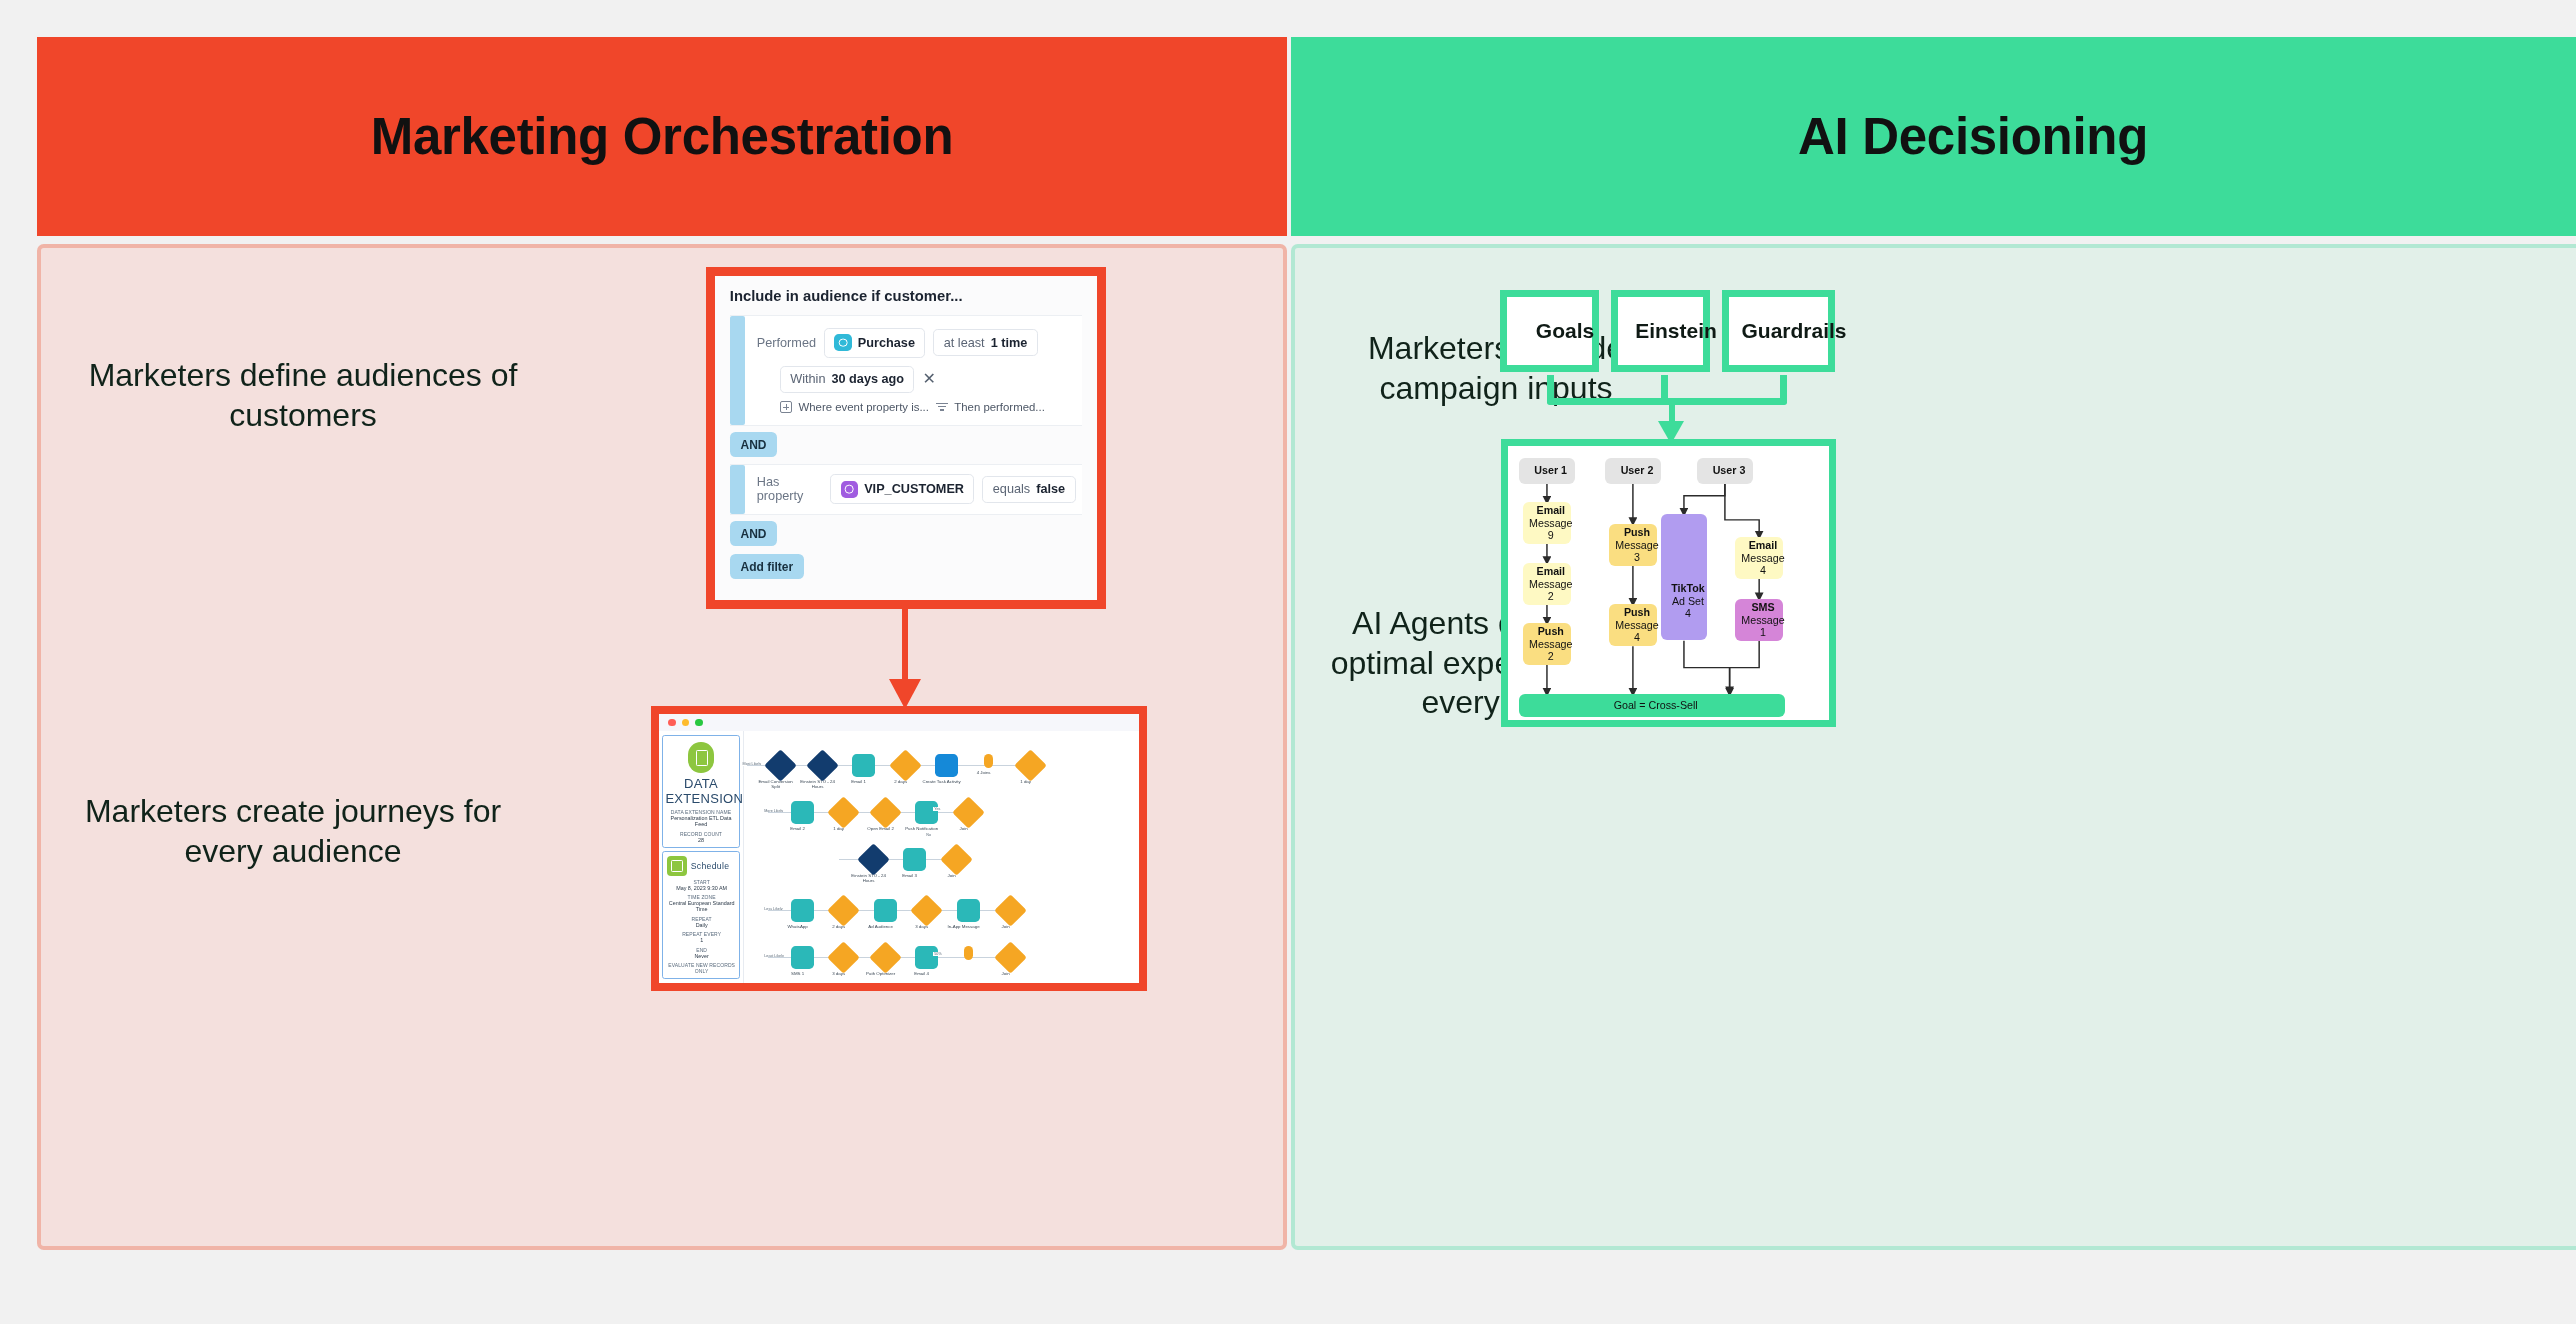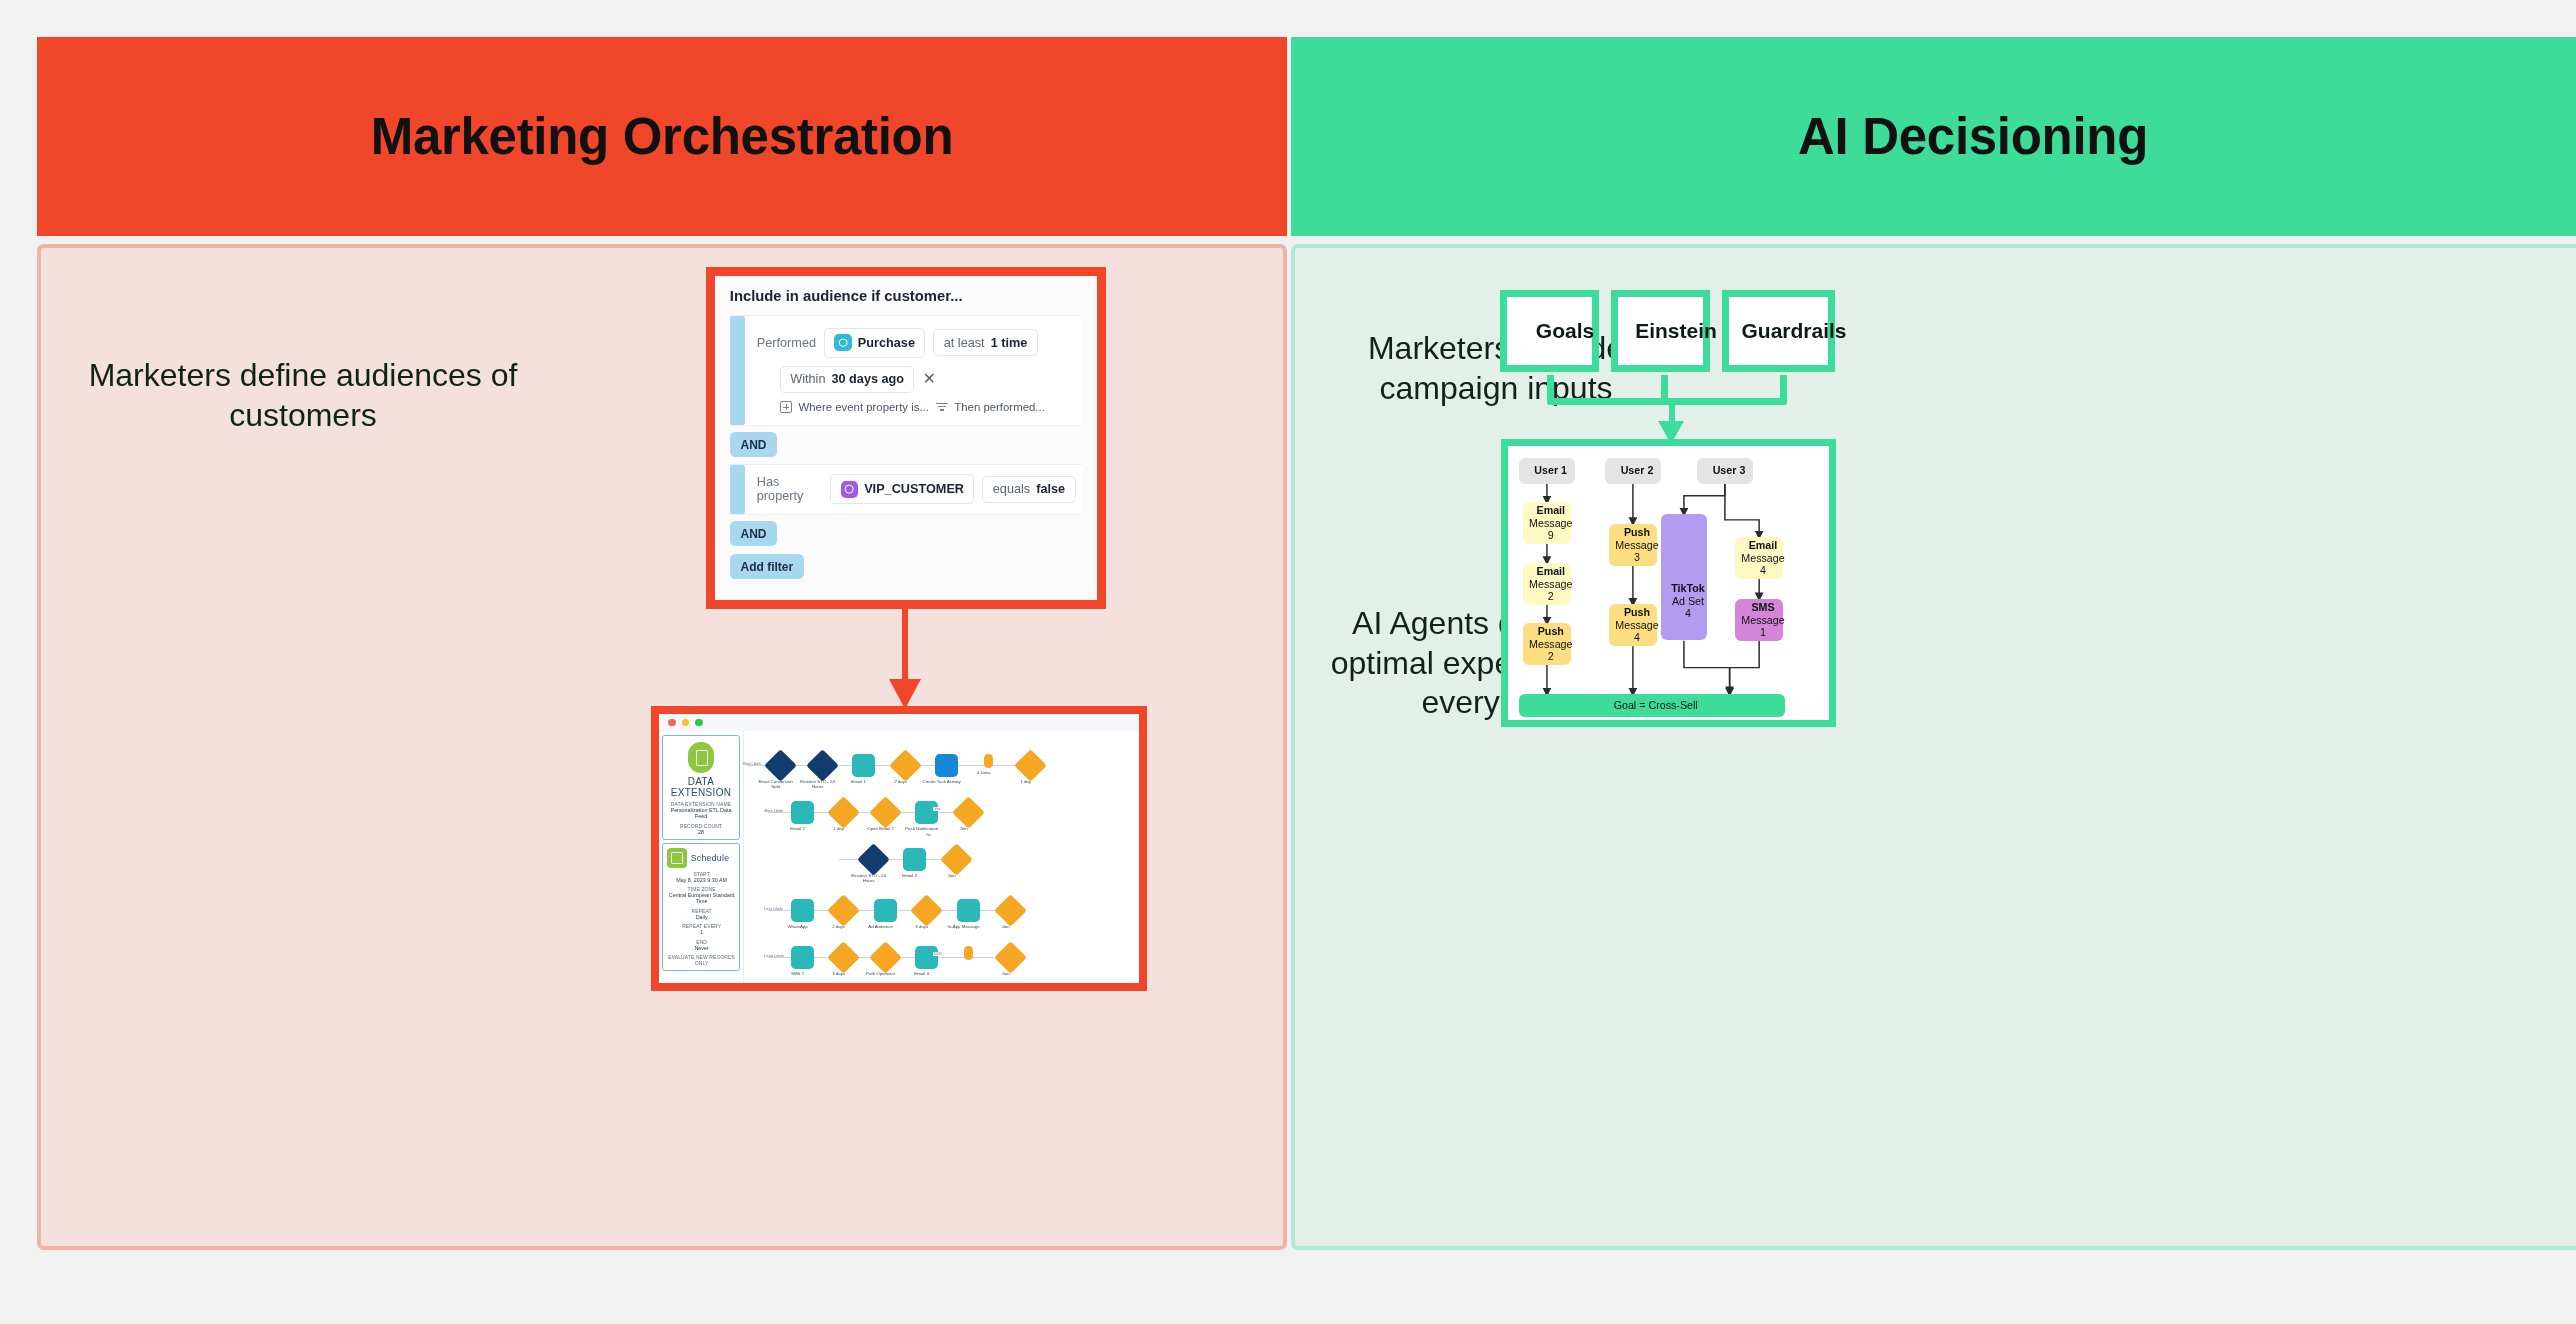--- a/index.html
+++ b/index.html
@@ -100,21 +100,21 @@
   .jny-bar { height:17.4px; background:#f6f7fb; display:flex; align-items:center; gap:6px; padding-left:9.4px;}
   .dot{width:7.4px;height:7.4px;border-radius:50%;}
   .dot.r{background:#ff5f57}.dot.y{background:#febc2e}.dot.g{background:#28c840}
   .jny-body{display:flex;height:calc(100% - 17.4px);background:#fff;}
   .jny-side{width:85px;border-right:0.7px solid #e7ebf1;padding:4px 2.7px;}
   .jny-card{border:1.3px solid #7fb2e8;border-radius:2.7px;padding:4px 2.7px;text-align:center;margin-bottom:2.7px;}
   .jny-ico{width:25.5px;height:31px;border-radius:12.7px;background:#8dc63f;margin:1.3px auto 3.4px;position:relative;}
   .jny-ico::after{content:"";position:absolute;left:7.4px;top:8.7px;width:10.7px;height:13.4px;border:1.3px solid #fff;border-radius:1.3px;}
   .jny-ico.cal{background:#8dc63f;height:20px;width:20px;border-radius:4px;display:inline-block;vertical-align:middle;margin:0 4px 0 0}
   .jny-ico.cal::after{left:4px;top:4px;width:10.7px;height:10.7px;}
-  .jny-h{font-size:10px;color:#2a4a6b;letter-spacing:0.3px;margin-bottom:2.7px;}
+  .jny-h{font-size:13px;color:#2a4a6b;letter-spacing:0.3px;margin-bottom:2.7px;}
   .jny-k{font-size:5px;color:#5a6b7d;letter-spacing:0.1px;margin-top:3.4px;}
   .jny-v{font-size:5.4px;color:#2c3a49;}
   .jny-canvas{flex:1;position:relative;background:#fff;}
   .nd{position:absolute;text-align:center;}
   .nd .sh{width:23px;height:23px;margin:0 auto;}
   .sq{border-radius:4.7px;}
   .dia{transform:rotate(45deg);border-radius:2.7px;}
   .c-teal{background:#2bb8b8}.c-orange{background:#f5a623}.c-navy{background:#123c6e}.c-blue{background:#1589d8}
   .nd .lb{font-size:4.4px;color:#3a4754;margin-top:2px;line-height:1.15;width:42px;margin-left:-9.4px;}
   .edge{position:absolute;background:#c9d3dd;}
@@ -225,20 +225,23 @@
           <br>
           <span class="and-pill" style="margin-top:1.3px;">Add filter</span>
         </div>
       </div>
 
       <div class="red-arrow">
         <div class="stem"></div>
         <div class="head"></div>
       </div>
 
+      <div class="lrow" style="left:17px;top:510px;width:470px;height:148px;justify-content:center;">
+        <div class="lcaption">Marketers create journeys for every audience</div>
+      </div>
 
       <div class="shot-jny">
         <div class="jny-bar">
           <span class="dot r"></span>
           <span class="dot y"></span>
           <span class="dot g"></span>
         </div>
         <div class="jny-body">
 
           <div class="jny-side">

